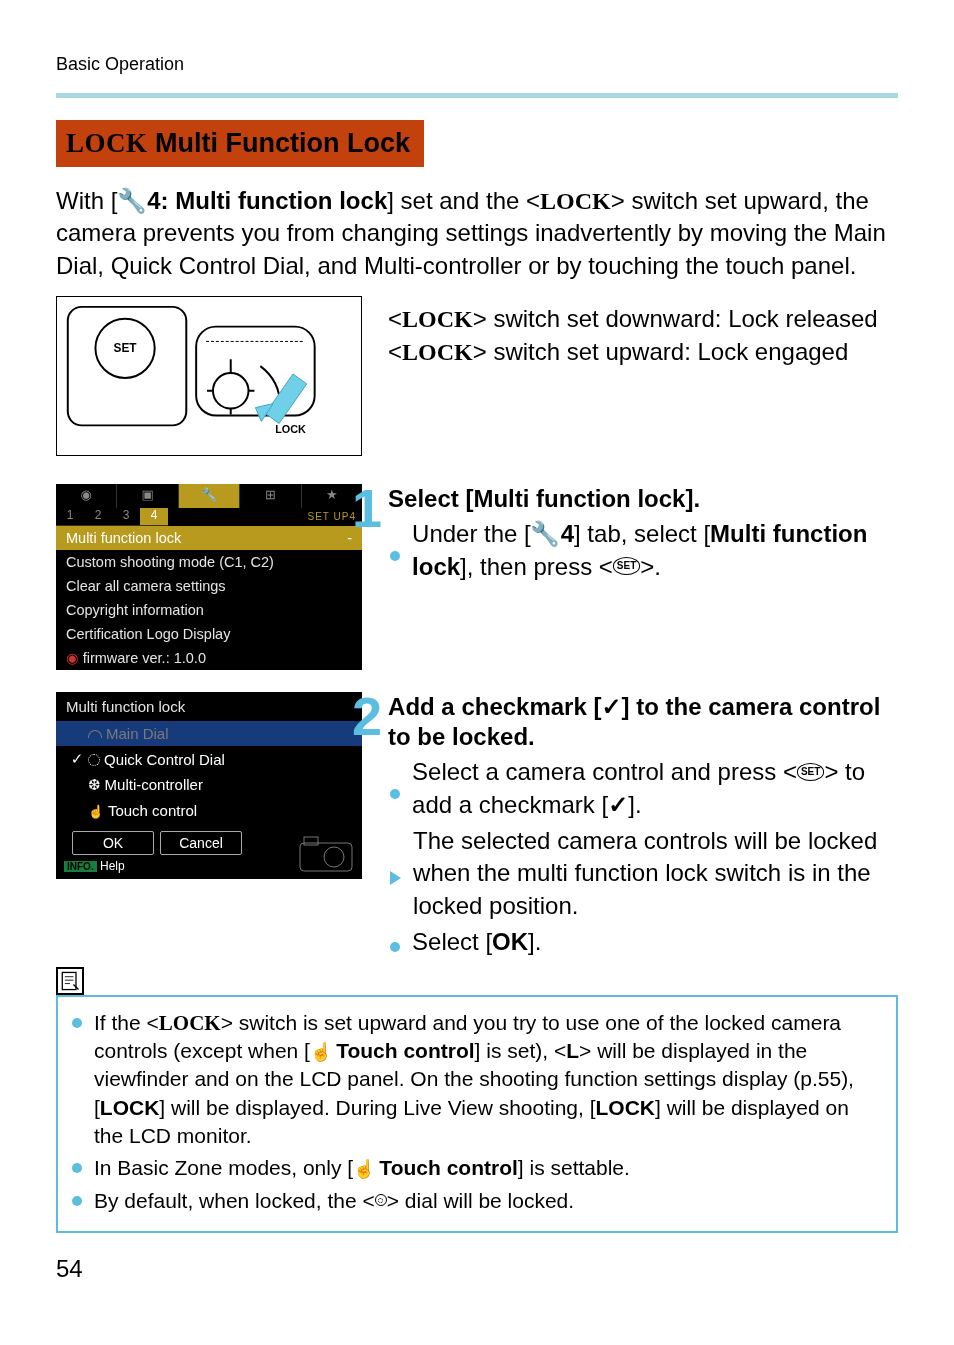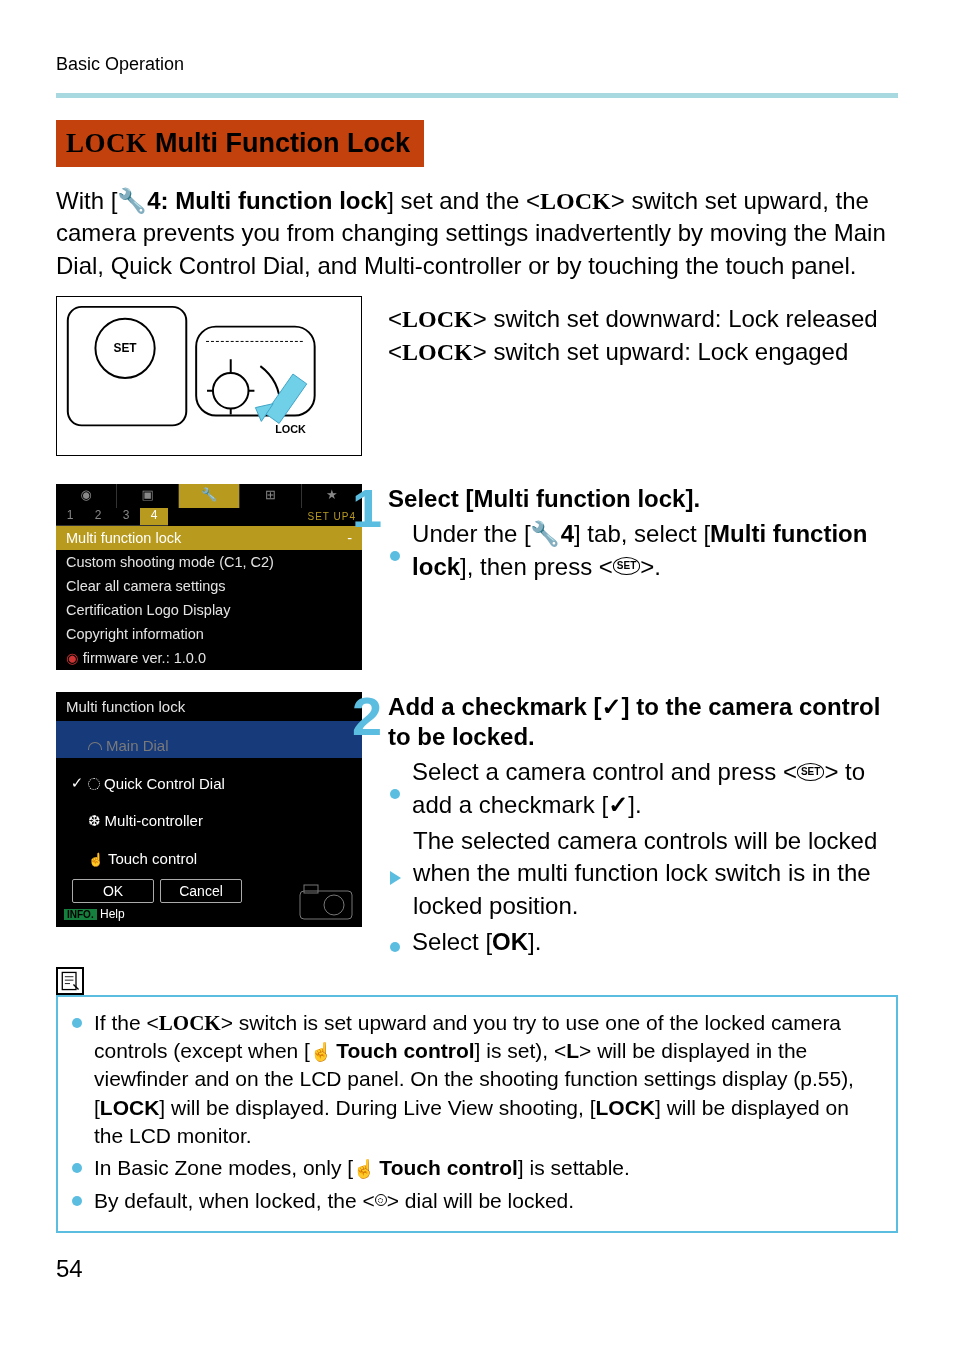--- a/index.html
+++ b/index.html
@@ -52,21 +52,21 @@
   .menu1-sub .s.sel { background:#b89a1f; color:#fff;}
   .menu1-sub .right { flex:1; text-align:right; font-size:10px; padding-right:6px; padding-top:3px; color:#b89a1f; letter-spacing:1px;}
   .menu1-item { padding:4px 10px; font-size:14.5px; color:#e4e4e4; }
   .menu1-item.sel { background:#b89a1f; color:#fff; display:flex; justify-content:space-between;}
   .menu1-item .dash { color:#fff; }
   .menu1-item .camicon { color:#c33; margin-right:4px;}
 
   
   .menu2 { background:#000; font-size:15px; }
   .menu2 .title { color:#e4e4e4; padding:6px 10px;}
-  .menu2 .row { display:flex; align-items:center; padding:16px 10px 4px 10px; }
+  .menu2 .row { display:flex; align-items:center; padding:4px 10px 4px 10px; }
   .menu2 .row .chk { width:22px; text-align:center; color:#fff;}
   .menu2 .row.sel { background:#163a7a; color:#fff; }
   .menu2 .row .lbl { flex:1; }
   .menu2 .row.disabled { color:#7a7a7a; }
   .menu2 .btnrow { padding:8px 8px 4px 8px; display:flex; gap:6px; }
   .menu2 .btnrow .btn { border:1px solid #aaa; padding:3px 0; width:82px; text-align:center; font-size:14px; border-radius:2px; }
   .menu2 .foot { display:flex; justify-content:space-between; align-items:flex-end; padding:0 8px 6px 8px;}
   .menu2 .foot .help { font-size:12px;}
   .menu2 .foot .help .info { background:#15803d; color:#000; font-size:10px; padding:0 3px; font-weight:bold;}
   .menu2 .foot .camthumb { width:56px; height:40px; opacity:.7; }
@@ -135,22 +135,22 @@
         <div class="s">3</div>
         <div class="s sel">4</div>
         <div class="right">SET UP4</div>
       </div>
       <div class="menu1-item sel">
         <span>Multi function lock</span>
           <span class="dash">-</span>
       </div>
       <div class="menu1-item">Custom shooting mode (C1, C2)</div>
       <div class="menu1-item">Clear all camera settings</div>
+      <div class="menu1-item">Copyright information</div>
       <div class="menu1-item">Certification Logo Display</div>
-      <div class="menu1-item">Copyright information</div>
       <div class="menu1-item"><span class="camicon">◉</span><span>firmware ver.: 1.0.0</span></div>
     </div>
     <div class="step-text">
       <div class="step-heading">
         <div class="bignum">1</div>
         <div>
           <div class="step-title">Select [Multi function lock].</div>
           <div class="step-body">
             <div class="li">
               <div class="blue-dot"></div>

